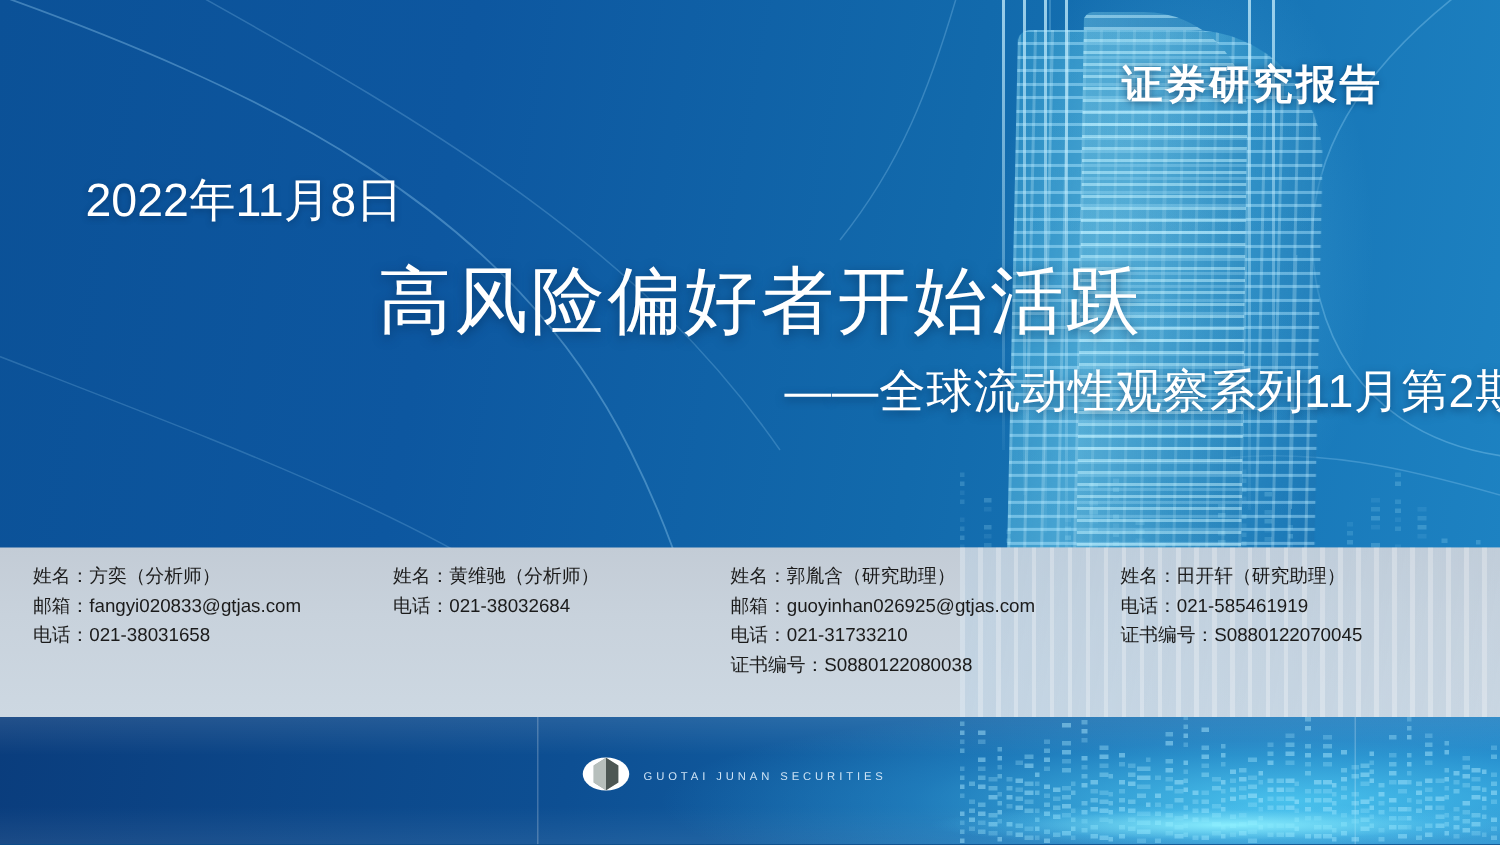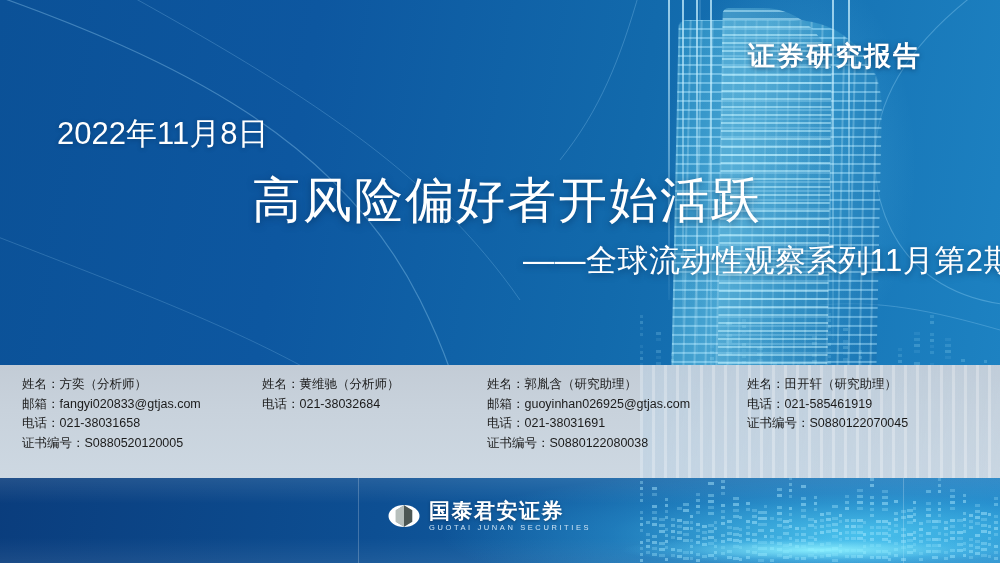--- a/index.html
+++ b/index.html
@@ -871,32 +871,31 @@
   <div class="main-title">高风险偏好者开始活跃</div>
   <div class="sub-title">——全球流动性观察系列11月第2期</div>
 
   <div class="authors-band">
     <div class="band-tower-tint"></div>
 
     <div class="author a1">
       <span class="ln">姓名：方奕（分析师）</span>
       <span class="ln">邮箱：fangyi020833@gtjas.com</span>
       <span class="ln">电话：021-38031658</span>
-      <span class="ln">证书编号：S0880520120005</span>
     </div>
 
     <div class="author a2">
       <span class="ln">姓名：黄维驰（分析师）</span>
       <span class="ln">电话：021-38032684</span>
     </div>
 
     <div class="author a3">
       <span class="ln">姓名：郭胤含（研究助理）</span>
       <span class="ln">邮箱：guoyinhan026925@gtjas.com</span>
-      <span class="ln">电话：021-38031691</span>
+      <span class="ln">电话：021-31733210</span>
       <span class="ln">证书编号：S0880122080038</span>
     </div>
 
     <div class="author a4">
       <span class="ln">姓名：田开轩（研究助理）</span>
       <span class="ln">电话：021-585461919</span>
       <span class="ln">证书编号：S0880122070045</span>
     </div>
   </div>
 
@@ -1359,18 +1358,17 @@
   <div class="logo">
     <div class="logo-mark">
       <svg width="32" height="32" viewBox="0 0 32 32">
         <ellipse cx="16" cy="16" rx="15.5" ry="11" fill="#ffffff"></ellipse>
         <polygon points="16,5.2 24.2,10.3 24.2,21.7 16,26.8 7.8,21.7 7.8,10.3" fill="#9aa3a0"></polygon>
         <polygon points="16,5.2 24.2,10.3 24.2,21.7 16,26.8" fill="#4d5754"></polygon>
         <polygon points="16,5.2 16,26.8 7.8,21.7 7.8,10.3" fill="#b7bfbc"></polygon>
       </svg>
     </div>
     <div class="logo-text">
-      <span class="logo-cn">国泰君安证券</span>
       <span class="logo-en">GUOTAI JUNAN SECURITIES</span>
     </div>
   </div>
 
 </div>
 
 </body></html>

